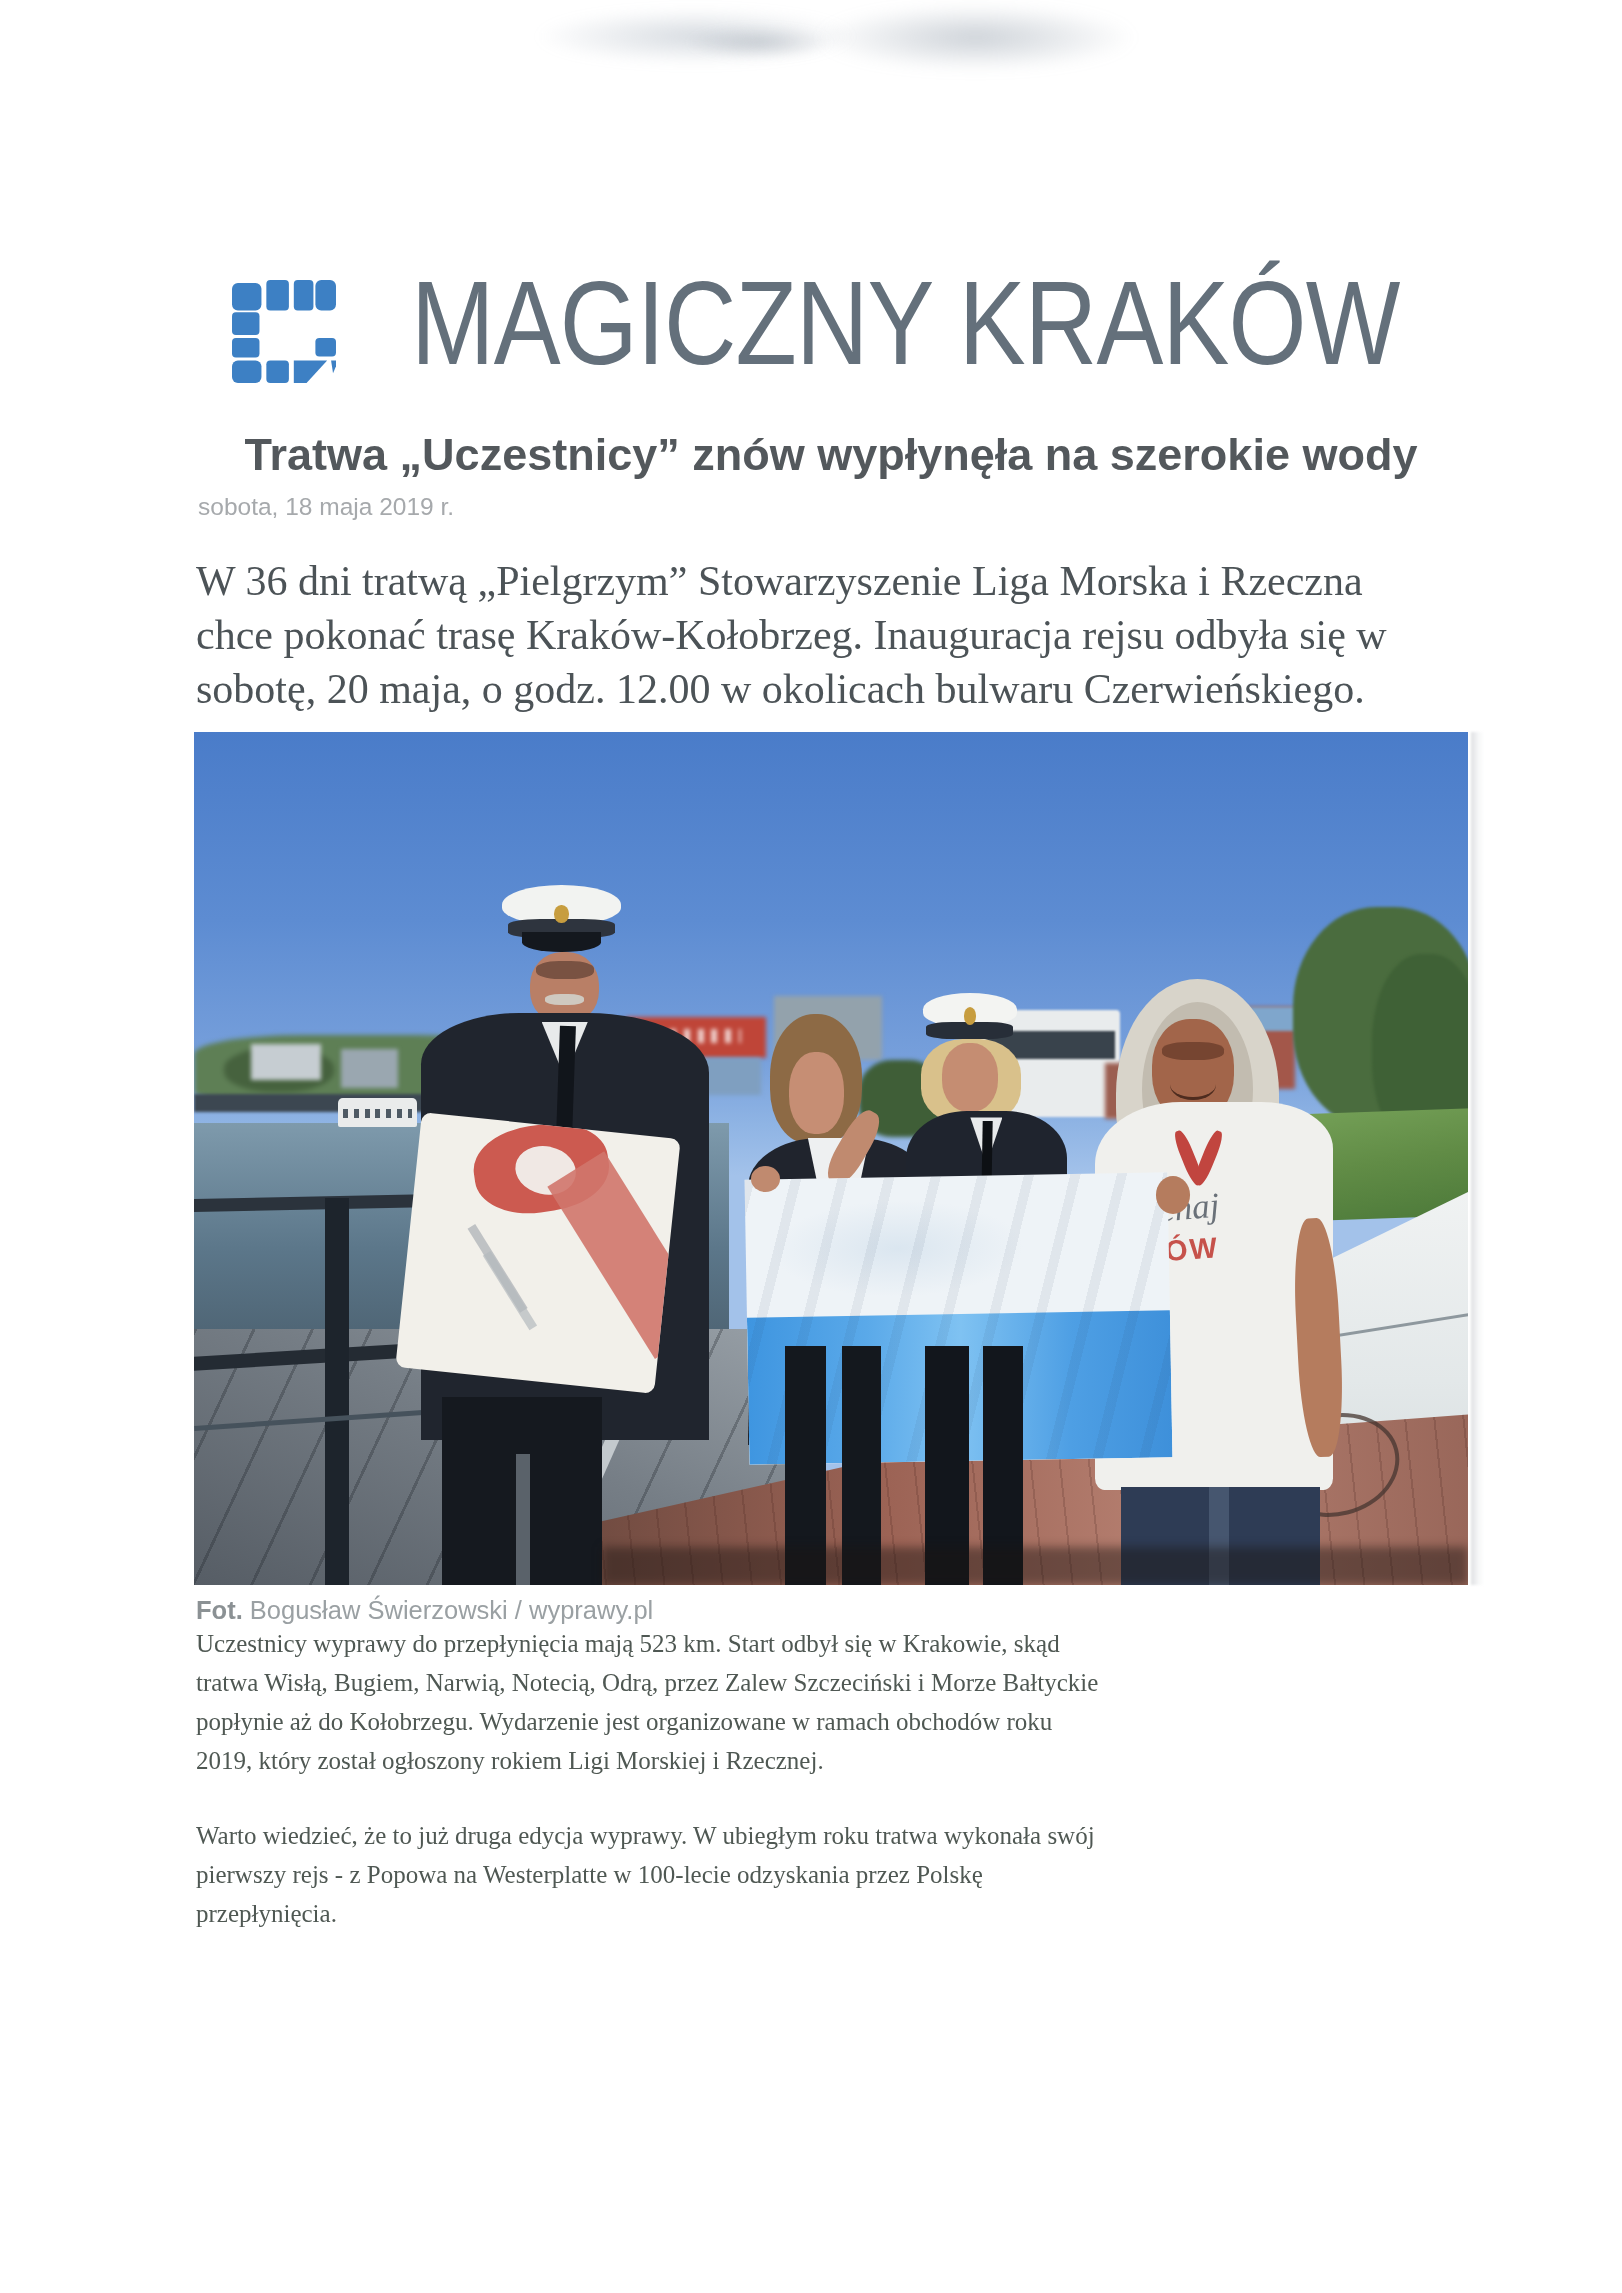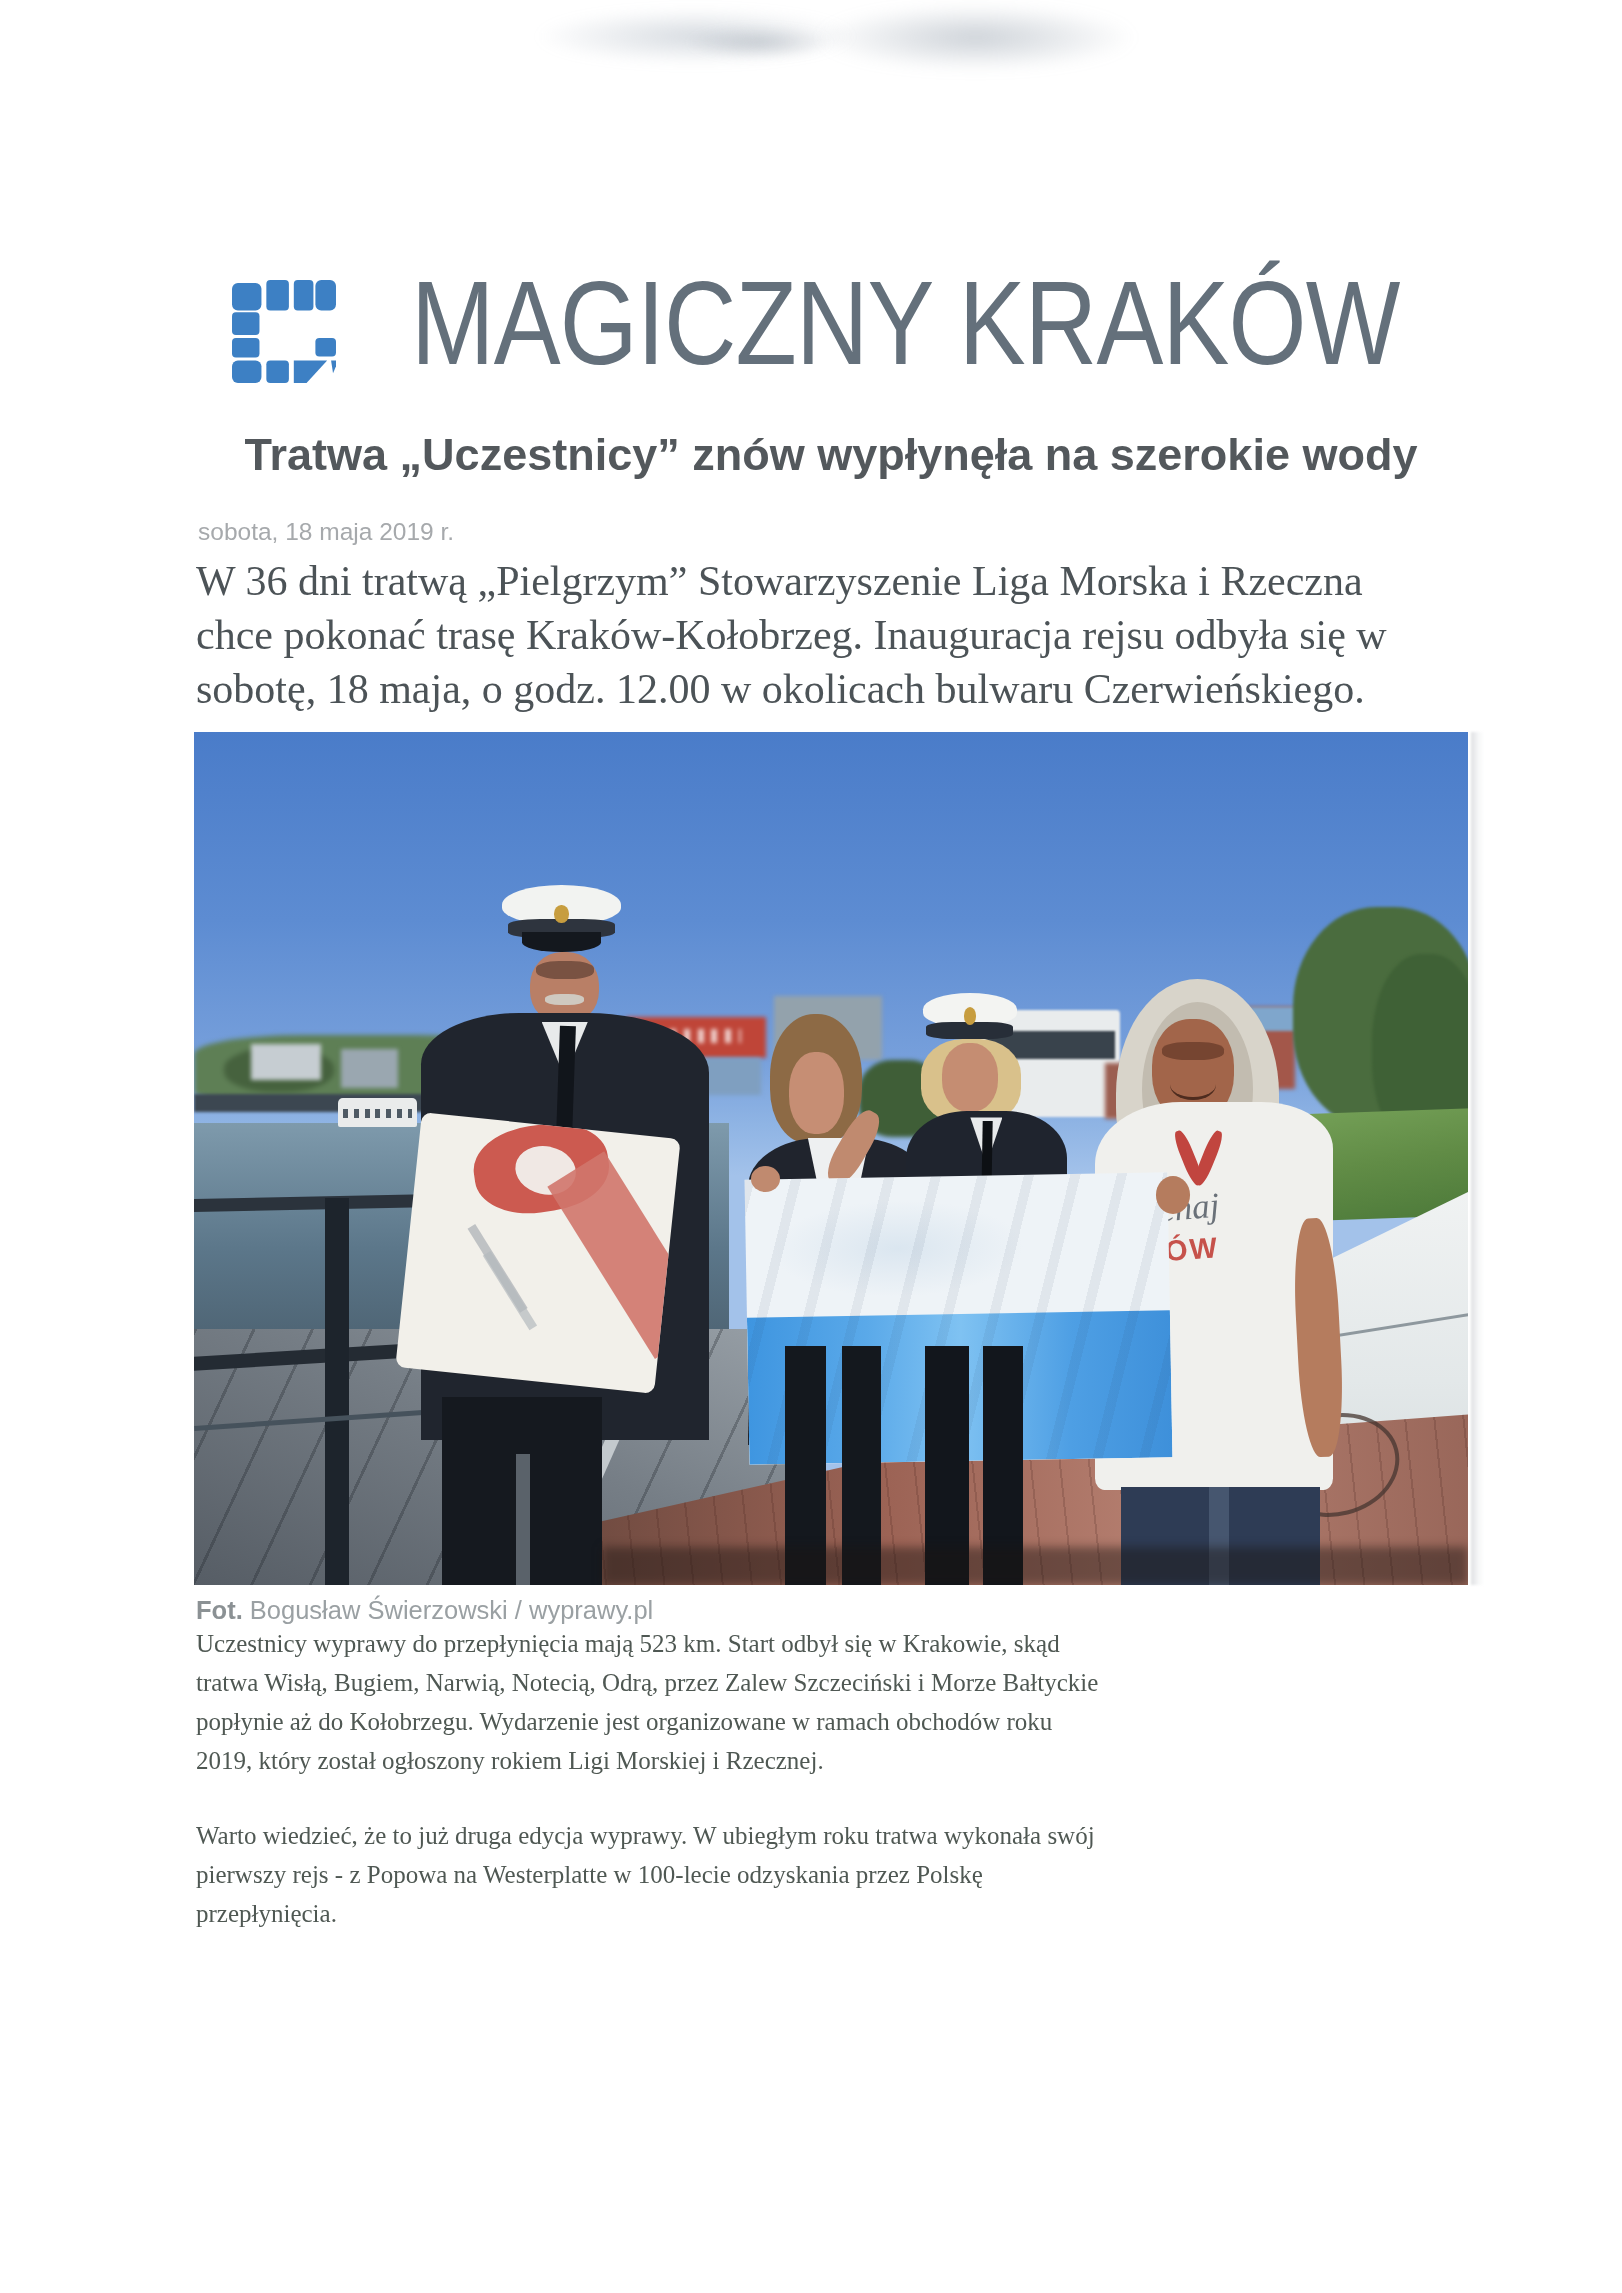--- a/index.html
+++ b/index.html
@@ -18,21 +18,21 @@
   .masthead{position:absolute;left:232px;top:264px;width:1274px;height:137px;}
   .logo-mark{position:absolute;left:0;top:15.7px;width:104px;height:103px;}
   .logo-text{
     position:absolute;left:179px;top:0;font-size:118px;line-height:1;font-weight:300;
     letter-spacing:-1px;color:var(--logo-text-color,#64707b);white-space:nowrap;
     transform:scaleX(0.85);transform-origin:left bottom;
   }
   
   .title{position:absolute;left:194px;top:428px;width:1274px;margin:0;text-align:center;
     font-size:45px;line-height:1.2;font-weight:bold;color:var(--title-color,#53585c);}
-  .date{position:absolute;left:198px;top:518px;font-size:24.5px;color:var(--meta-color,#a6a9ac);}
+  .date{position:absolute;left:198px;top:493px;font-size:24.5px;color:var(--meta-color,#a6a9ac);}
   .lead{position:absolute;left:196px;top:554px;width:1274px;margin:0;
     font-family:"Liberation Serif",serif;font-size:42px;line-height:54px;
     color:var(--lead-color,#4c5357);white-space:pre-line;}
   .caption{position:absolute;left:196px;top:1596px;font-size:25.5px;color:var(--caption-color,#9aa0a3);}
   .caption .cap-bold{font-weight:bold;color:#8b9194;}
   .body-par{position:absolute;left:196px;width:1294px;margin:0;
     font-family:"Liberation Serif",serif;font-size:25px;line-height:39px;
     color:var(--body-color,#4f5853);white-space:pre-line;}
   .body-par.p2{top:1624px;}
   .body-par.p3{top:1816px;}
@@ -182,21 +182,21 @@
       </g>
     </svg>
     <span class="logo-text">MAGICZNY KRAKÓW</span>
   </header>
 
   <main>
     <h1 class="title">Tratwa „Uczestnicy” znów wypłynęła na szerokie wody</h1>
     <div class="date">sobota, 18 maja 2019 r.</div>
     <p class="lead">W 36 dni tratwą „Pielgrzym” Stowarzyszenie Liga Morska i Rzeczna
 chce pokonać trasę Kraków-Kołobrzeg. Inauguracja rejsu odbyła się w
-sobotę, 18 maja, o godz. 12.00 w okolicach bulwaru Czerwieńskiego.</p>
+sobotę, 20 maja, o godz. 12.00 w okolicach bulwaru Czerwieńskiego.</p>
 
     <figure class="photo">
       <div class="ph-sky"></div>
       <div class="ph-bank z1"></div>
       <div class="ph-bldg-a z1"></div>
       <div class="ph-bldg-b z1"></div>
       <div class="ph-bldg-c z1"></div>
       <div class="ph-bridge z1"></div>
       <div class="ph-riverboat z2"></div>
       <div class="ph-river z1"></div>

